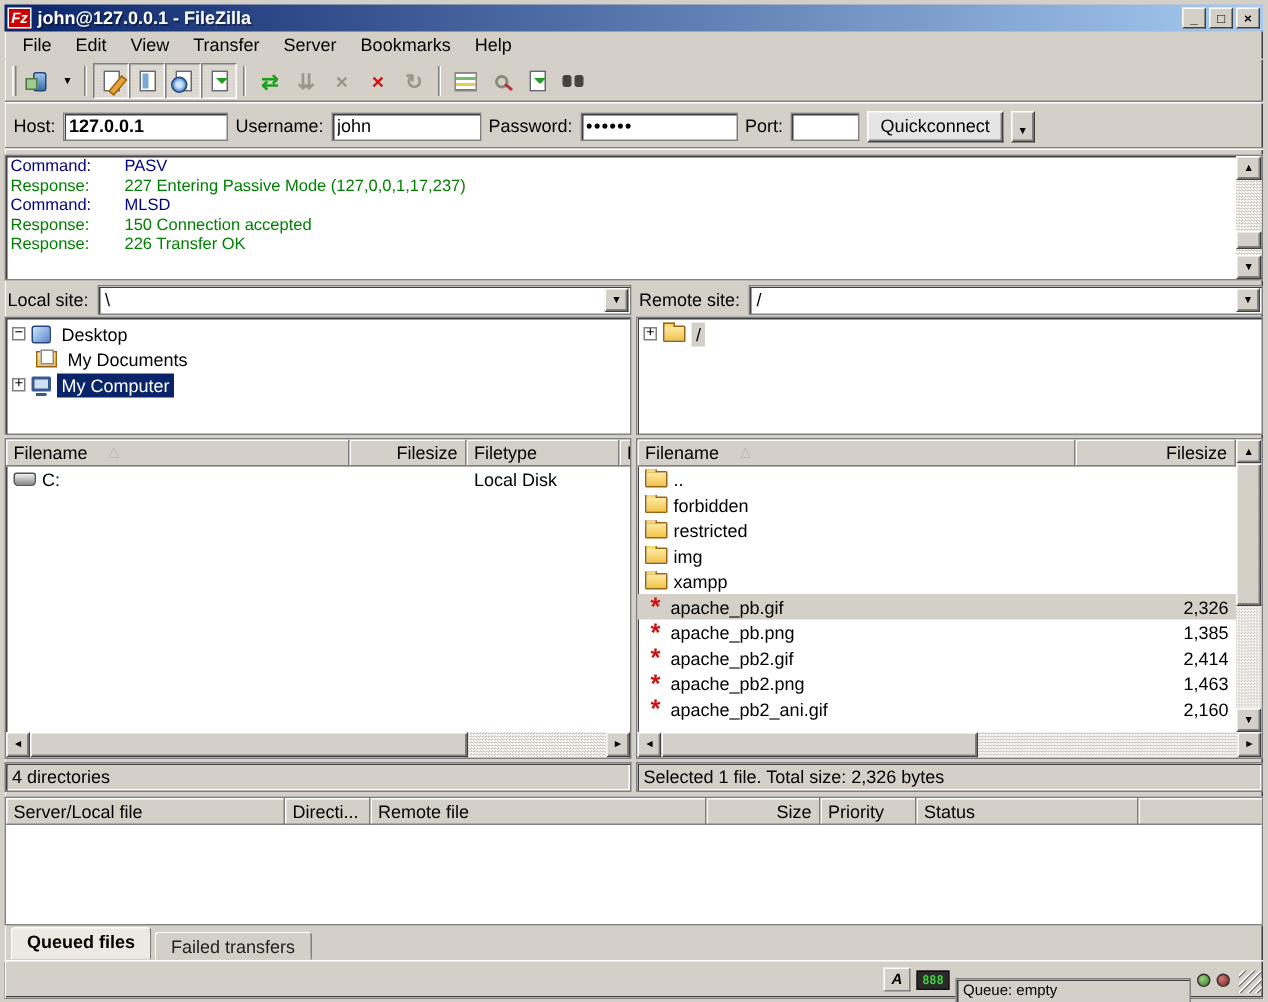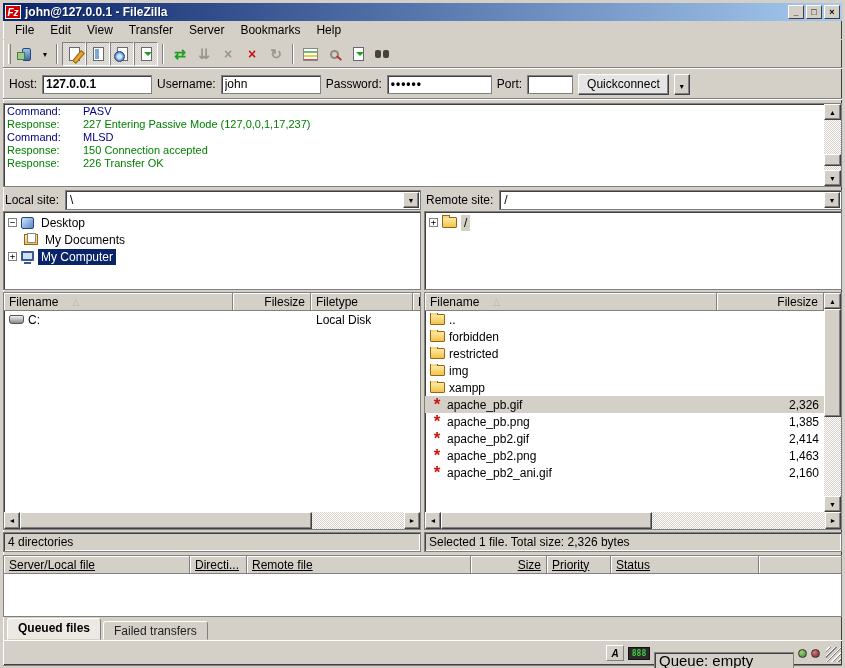--- a/index.html
+++ b/index.html
@@ -150,41 +150,41 @@
   .c-lname { width:229px; flex:0 0 auto; } .c-lsize { width:78px; flex:0 0 auto; }
   .c-ltype { width:102px; flex:0 0 auto; } .c-llast { flex:1; }
   
   .c-rname { width:292px; flex:0 0 auto; } .c-rsize { flex:1; }
   .remote-list-main { flex:1; display:flex; min-height:0; }
   .remote-cols { flex:1; display:flex; flex-direction:column; min-width:0; }
   .pane-status { margin-top:2px; height:20px; border:1px solid #808080;
     box-shadow:inset 1px 1px 0 #404040, inset -1px -1px 0 #fff; background:#D4D0C8;
     display:flex; align-items:center; padding:0 4px; font-size:12px; flex:0 0 auto; }
   
-  .queue { margin-top:3px; height:62px; background:#fff; border:1px solid #808080;
-    box-shadow:inset 1px 1px 0 #404040; display:flex; flex-direction:column; flex:0 0 auto;text-decoration:underline; }
+  .queue { margin-top:3px; height:86px; background:#fff; border:1px solid #808080;
+    box-shadow:inset 1px 1px 0 #404040; display:flex; flex-direction:column; flex:0 0 auto; }
   .c-q1 { width:186px; flex:0 0 auto; } .c-q2 { width:57px; flex:0 0 auto; }
   .c-q3 { width:224px; flex:0 0 auto; } .c-q4 { width:76px; flex:0 0 auto; }
   .c-q5 { width:64px; flex:0 0 auto; } .c-q6 { width:148px; flex:0 0 auto; }
   .queue-body { flex:1; background:#fff; }
   
   .tabs { height:23px; display:flex; align-items:flex-end; padding-left:4px; gap:2px; flex:0 0 auto; }
   .tab { height:19px; padding:2px 10px; background:#D4D0C8; border:1px solid;
     border-color:#fff #808080 #D4D0C8 #fff; border-radius:3px 3px 0 0; font-size:12px; color:#222; }
   .tab.active { height:22px; font-weight:bold; background:#ECE9E2; color:#000; }
   
   .statusbar { height:25px; border-top:1px solid #fff; box-shadow:0 1px 0 #808080;
     display:flex; align-items:center; padding:2px 0 2px 4px; gap:4px; flex:0 0 auto; }
   .sb-spacer { flex:1; }
   .sb-type { width:18px; height:16px; border:1px solid; border-color:#fff #808080 #808080 #fff;
     display:flex; align-items:center; justify-content:center; font-size:10px; font-style:italic; font-weight:bold; }
   .sb-badge { width:22px; height:13px; background:#2a2a2a; border:1px solid #111; color:#43d143;
     font:bold 8px "DejaVu Sans Mono",monospace; display:flex; align-items:center; justify-content:center;text-align:center; }
-  .sb-queue { width:140px; height:18px; border:1px solid #808080; box-shadow:inset 1px 1px 0 #404040;
-    background:#D4D0C8; display:flex; align-items:center; padding:0 4px; font-size:15px;margin-top:15px; }
+  .sb-queue { width:157px; height:18px; border:1px solid #808080; box-shadow:inset 1px 1px 0 #404040;
+    background:#D4D0C8; display:flex; align-items:center; padding:0 4px; font-size:10px;margin-top:15px; }
   .led { width:9px; height:9px; border-radius:50%; border:1px solid #333; }
   .led.green { background:radial-gradient(circle at 35% 35%, #9ad47a, #3f7a2a); }
   .led.red { background:radial-gradient(circle at 35% 35%, #d47a7a, #7a1f1f); }
   .grip-corner { width:15px; height:15px; align-self:flex-end;
     background:repeating-linear-gradient(135deg, transparent 0 2px, #fff 2px 3px, #808080 3px 4px); margin:0 1px 1px 2px; }
 </style>
 </head>
 <body>
 
 <div class="window">

